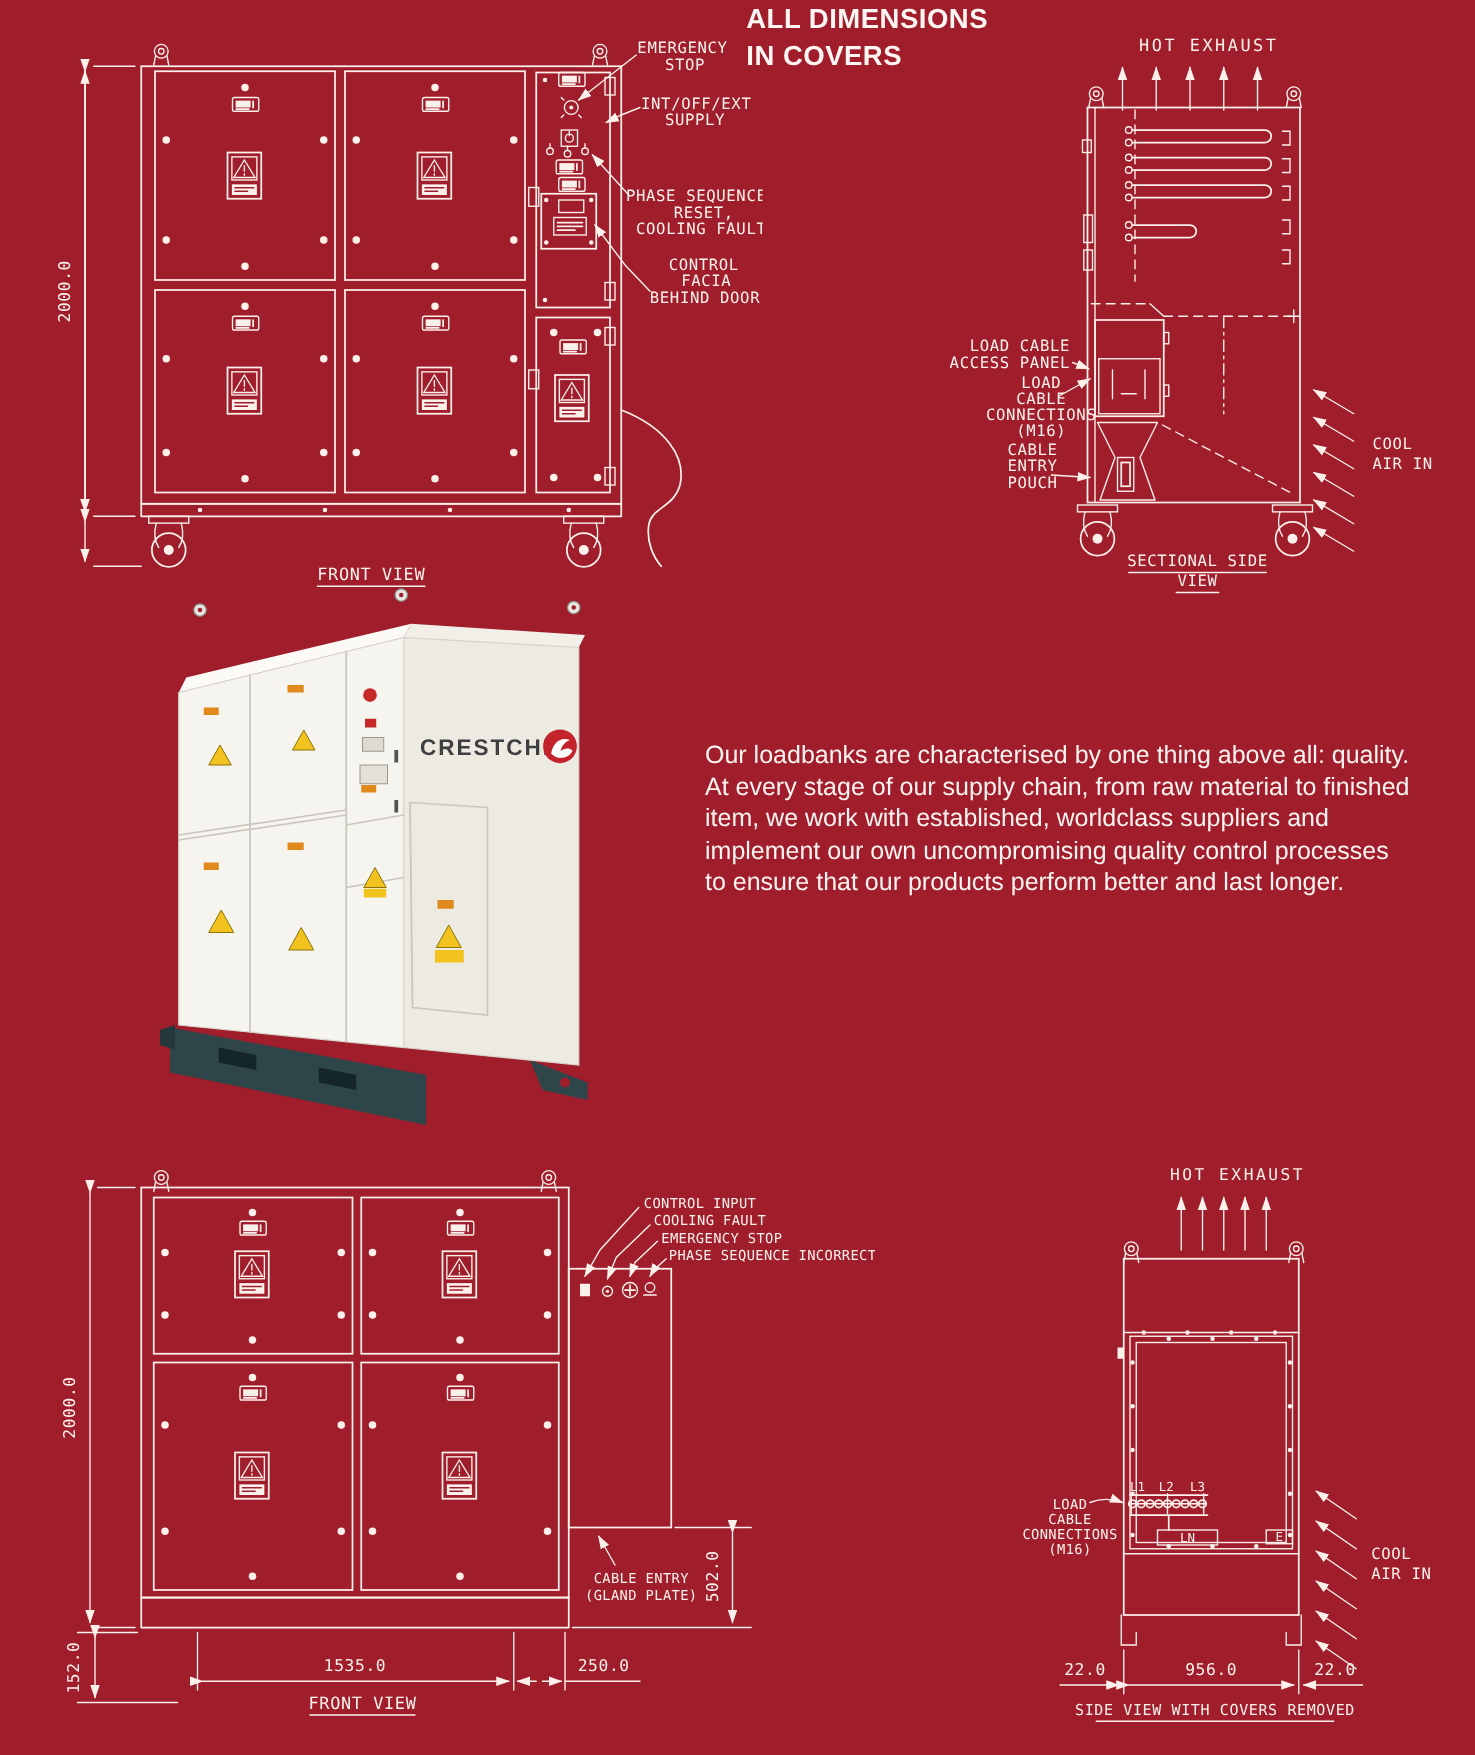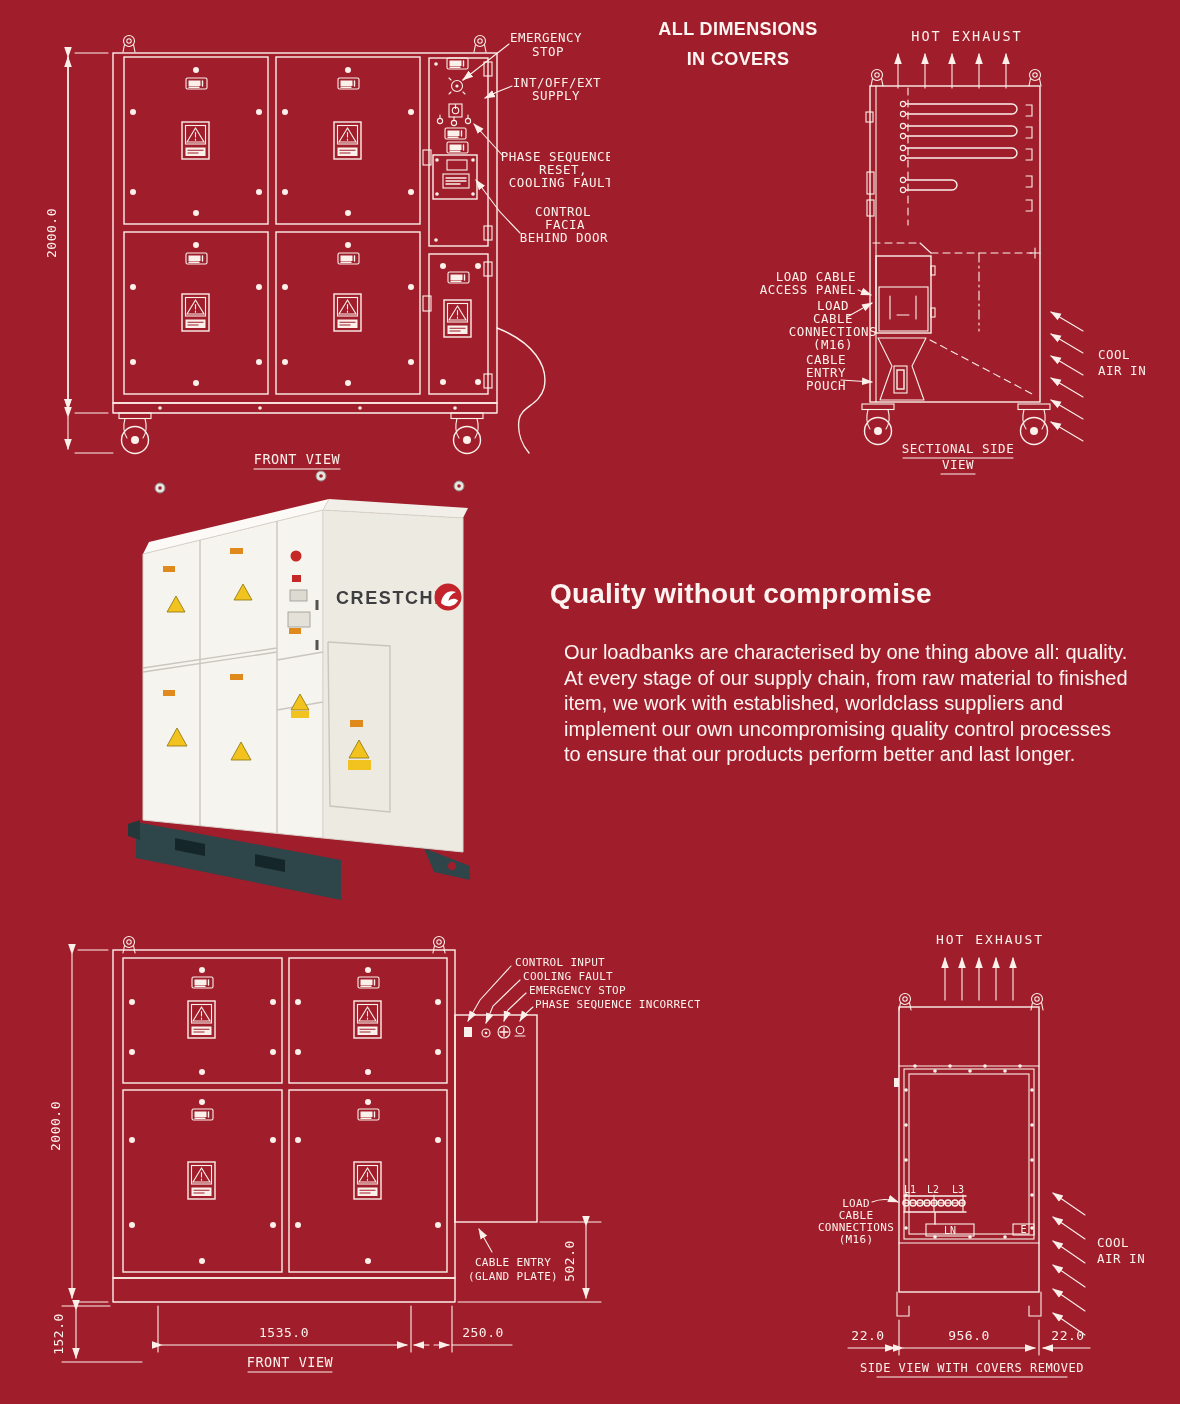--- a/index.html
+++ b/index.html
@@ -9,22 +9,22 @@
   .ln{stroke:#FBF0EA;fill:none;stroke-width:1.4;stroke-linecap:round;}
   .thin{stroke-width:1.1;}
   .fillw{fill:#FBF0EA;stroke:none;}
   .dash{stroke-dasharray:7 5;}
   .dashdot{stroke-dasharray:9 4 2 4;}
   .cad{font-size:12.5px;letter-spacing:0.5px;}
   .cadsm{font-size:11px;letter-spacing:0.3px;}
   .cadxs{font-size:10px;}
   .dimtxt{font-size:13px;letter-spacing:0.5px;}
   .abs{position:absolute;}
-  .title{left:597px;top:14px;width:282px;text-align:center;color:#FFF5F2;
-         font-weight:bold;font-size:18px;line-height:30px;letter-spacing:0.4px;}
+  .title{left:597px;top:0;width:282px;color:#FFF5F2;
+         font-weight:bold;font-size:22px;line-height:30px;letter-spacing:0.4px;}
   .quality{left:550px;top:578px;width:592px;color:#FDF4F1;}
   .quality h1{margin:0 0 30px 0;font-size:28px;font-weight:bold;letter-spacing:0.2px;}
   .quality p{margin:14px;font-size:20px;line-height:25.5px;}
   .brandtxt{font-family:"Liberation Sans", sans-serif;font-weight:bold;font-size:18px;
             letter-spacing:1.6px;fill:#3E3E41;}
 </style>
 </head>
 <body>
 
 <div class="page">
@@ -354,21 +354,20 @@
       <path d="M317,600 v10 M317,640 v10" stroke="#55534E" stroke-width="3"></path>
     </g>
     <g>
       <text class="brandtxt" x="336" y="604">CRESTCHIC</text>
       <circle cx="448" cy="597" r="13.5" fill="#C3242B"></circle>
       <path d="M441,603 c1,-9 8,-14 15,-11 c-4,1.5 -7,5 -7.5,9 c2.5,-2.5 7,-3 9.5,-0.5 c-2.5,5.5 -11,8.5 -17,2.5 z" fill="#FFFFFF"></path>
     </g>
   </svg>
 
   <div class="abs quality">
-    <h1>Quality without compromise</h1>
     <p>Our loadbanks are characterised by one thing above all: quality. At every stage of our supply chain, from raw material to finished item, we work with established, worldclass suppliers and implement our own uncompromising quality control processes to ensure that our products perform better and last longer.</p>
   </div>
 
   <svg class="abs" style="left:28px;top:925px" width="672" height="478" viewBox="28 925 672 478">
     <g>
       <use href="#sym-eye" x="129" y="942"></use>
         <use href="#sym-eye" x="439" y="942"></use>
       <rect x="113" y="950" width="342" height="328" class="ln"></rect>
       <path d="M113,1278 h342 M113,1302 h342 M113,1278 v24 M455,1278 v24" class="ln"></path>
       <path d="M458,1302 h143" class="ln thin"></path>

